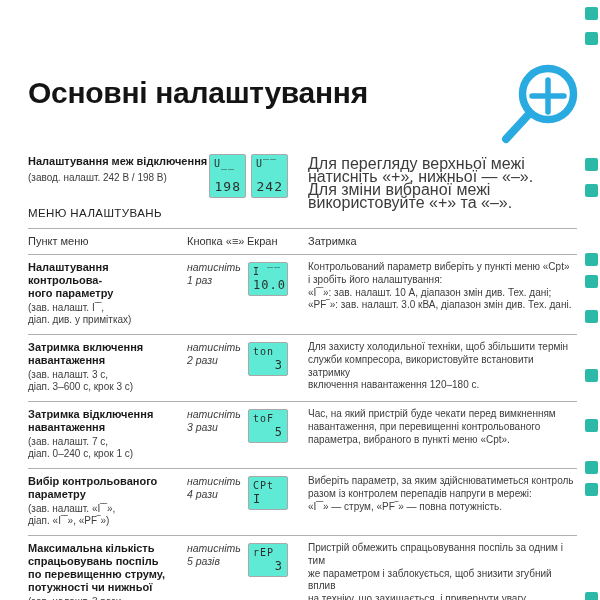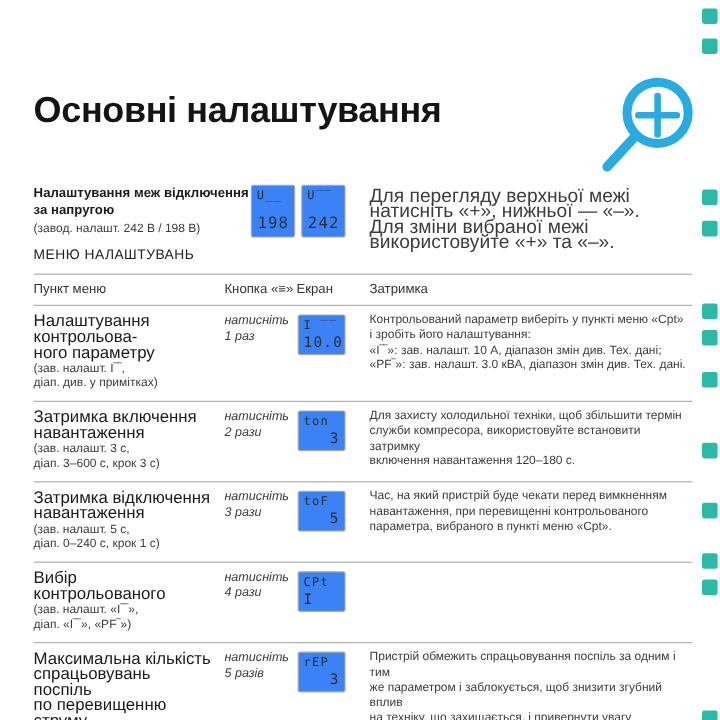--- a/index.html
+++ b/index.html
@@ -15,21 +15,21 @@
     letter-spacing:-0.3px;
   }
   .zoom-btn{position:absolute;left:498px;top:56px;width:92px;height:96px;}
   .zoom-btn svg{display:block;}
 
   
   .volt-label{position:absolute;left:28px;top:155px;width:180px;}
   .volt-label .b{font-size:11px;line-height:13.5px;font-weight:bold;color:#1a1a1a;}
   .volt-label .s{font-size:10px;line-height:12px;margin-top:3px;color:#3c3c3c;}
   .lcd{
-    border:1px solid #a9a9a9;border-radius:2px;background:#3b82f6;
+    border:1px solid #a9a9a9;border-radius:2px;background:#5eead4;
     font-family:"DejaVu Sans Mono","Liberation Mono",monospace;
     color:#2e2e2e;display:flex;flex-direction:column;justify-content:space-between;
     box-sizing:border-box;
   }
   .lcd-top{font-size:10px;line-height:11px;padding:3px 4px 0 4px;letter-spacing:1px;white-space:nowrap;}
   .lcd-val{font-size:13px;line-height:14px;padding:0 4px 3px 4px;text-align:right;letter-spacing:1px;}
   .lcd-val.left{text-align:left;}
   .lcd-big{position:absolute;top:154px;width:37px;height:44px;}
   #lcdLow{left:209px;} #lcdHigh{left:251px;}
   .volt-note{position:absolute;left:308px;top:157px;width:272px;
@@ -38,21 +38,21 @@
   .menu-heading{position:absolute;left:28px;top:207px;
     font-size:11.5px;letter-spacing:0.4px;color:#222222;}
 
   
   .menu-table{position:absolute;left:28px;top:228px;width:549px;border-bottom:1px solid #b0b0b0;}
   .t-row{display:grid;grid-template-columns:159px 60px 61px 269px;
     border-top:1px solid #b0b0b0;box-sizing:border-box;}
   .t-head{padding:6px 0 7px 0;font-size:11px;color:#333333;}
   .t-body{padding:6px 0 8px 0;}
   .c-item{padding-right:10px;box-sizing:border-box;}
-  .row-title{font-size:14px;line-height:13px;font-weight:normal;color:#1a1a1a;}
+  .row-title{font-size:11px;line-height:13px;font-weight:bold;color:#1a1a1a;}
   .row-sub{font-size:10px;line-height:12px;margin-top:2px;color:#3c3c3c;}
   .c-btn{font-size:10.5px;line-height:13px;color:#3c3c3c;font-style:italic;}
   .lcd-row{width:40px;height:34px;margin-left:1px;margin-top:1px;}
   .lcd-row .lcd-val{font-size:12px;line-height:13px;}
   .c-note{font-size:10px;line-height:12.8px;color:#3c3c3c;}
 
   
   .edge-marker{position:absolute;left:585px;width:13px;height:13px;border-radius:2px;}
 </style>
 </head>
@@ -64,21 +64,20 @@
   <svg width="92" height="96" viewBox="0 0 92 96">
     <circle cx="50" cy="38" r="25.5" fill="none" stroke="#29abe2" stroke-width="7.5"></circle>
     <line x1="34" y1="40" x2="66" y2="40" stroke="#29abe2" stroke-width="5.5" stroke-linecap="round"></line>
     <line x1="50" y1="24" x2="50" y2="56" stroke="#29abe2" stroke-width="5.5" stroke-linecap="round"></line>
     <line x1="31" y1="58" x2="8" y2="83" stroke="#29abe2" stroke-width="8" stroke-linecap="round"></line>
   </svg>
 </div>
 
 <div class="volt-label">
   <div class="b">Налаштування меж відключення</div>
-  <div class="b">за напругою</div>
   <div class="s">(завод. налашт. 242 В / 198 В)</div>
 </div>
 
 <div class="lcd lcd-big" id="lcdLow">
   <div class="lcd-top">U__</div>
   <div class="lcd-val">198</div>
 </div>
 <div class="lcd lcd-big" id="lcdHigh">
   <div class="lcd-top">U‾‾</div>
   <div class="lcd-val">242</div>
@@ -157,21 +156,21 @@
       </div>
   </div>
 
   <div class="t-row t-body" style="min-height:52px">
     <div class="c-item">
       <div class="row-title">
           <div>Затримка відключення</div>
           <div>навантаження</div>
         </div>
       <div class="row-sub">
-          <div>(зав. налашт. 5 с,</div>
+          <div>(зав. налашт. 7 с,</div>
           <div>діап. 0–240 с, крок 1 с)</div>
         </div>
     </div>
     <div class="c-btn">
         <div>натисніть</div>
         <div>3 рази</div>
       </div>
     <div class="c-screen">
       <div class="lcd lcd-row">
         <div class="lcd-top">toF</div>
@@ -182,36 +181,42 @@
         <div>Час, на який пристрій буде чекати перед вимкненням</div>
         <div>навантаження, при перевищенні контрольованого</div>
         <div>параметра, вибраного в пункті меню «Cpt».</div>
       </div>
   </div>
 
   <div class="t-row t-body" style="min-height:49px">
     <div class="c-item">
       <div class="row-title">
           <div>Вибір контрольованого</div>
+          <div>параметру</div>
         </div>
       <div class="row-sub">
           <div>(зав. налашт. «I‾‾»,</div>
           <div>діап. «I‾‾», «PF‾»)</div>
         </div>
     </div>
     <div class="c-btn">
         <div>натисніть</div>
         <div>4 рази</div>
       </div>
     <div class="c-screen">
       <div class="lcd lcd-row">
         <div class="lcd-top">CPt</div>
         <div class="lcd-val left">I</div>
       </div>
     </div>
+    <div class="c-note">
+        <div>Виберіть параметр, за яким здійснюватиметься контроль</div>
+        <div>разом із контролем перепадів напруги в мережі:</div>
+        <div>«I‾‾» — струм, «PF‾» — повна потужність.</div>
+      </div>
   </div>
 
   <div class="t-row t-body" style="min-height:92px">
     <div class="c-item">
       <div class="row-title">
           <div>Максимальна кількість</div>
           <div>спрацьовувань поспіль</div>
           <div>по перевищенню струму,</div>
           <div>потужності чи нижньої</div>
         </div>

